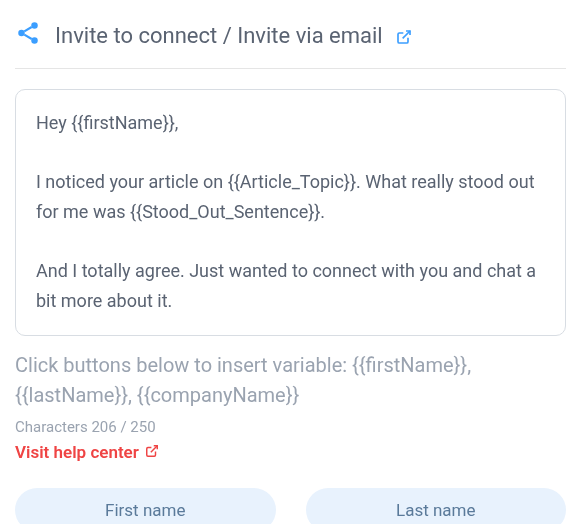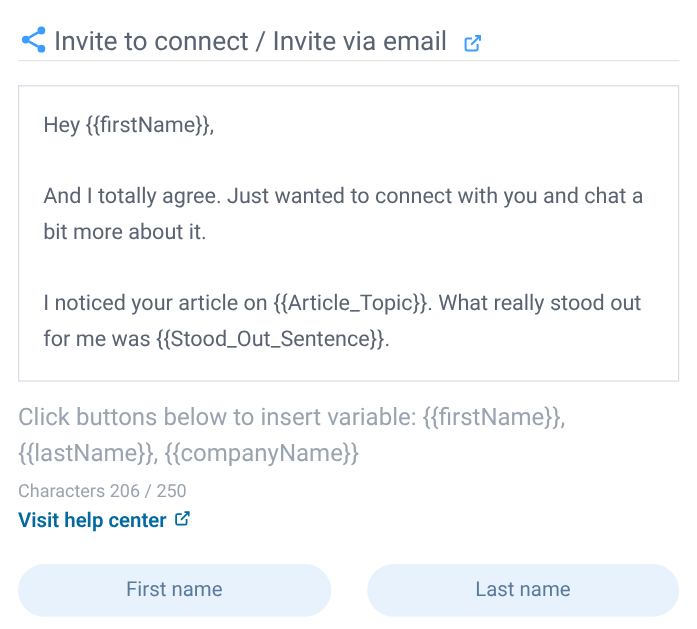--- a/index.html
+++ b/index.html
@@ -9,21 +9,22 @@
     }
     body {
       font-family: -apple-system, BlinkMacSystemFont, 'Segoe UI', Roboto, 'Helvetica Neue', Arial, sans-serif;
       background: #fff;
       width: 581px;
       padding: 20px 15px;
     }
     .header {
       display: flex;
       align-items: center;
-      gap: 4px;
+      gap: 14px;
+      padding-bottom: 18px;
       border-bottom: 1px solid #e5e5e5;
       margin-bottom: 20px;
     }
     .share-icon {
       color: #3b9eff;
       flex-shrink: 0;
     }
     .header-title {
       font-size: 22px;
       color: #5a6372;
@@ -32,21 +33,21 @@
     }
     .external-icon {
       color: #3b9eff;
       margin-left: 8px;
       display: inline-flex;
       align-items: center;
       vertical-align: middle;
     }
     .message-box {
       border: 1px solid #d8dde3;
-      border-radius: 0;
+      border-radius: 10px;
       padding: 18px 20px;
       font-size: 18px;
       line-height: 1.7;
       color: #5a6372;
       margin-bottom: 14px;
       min-height: 200px;
     }
     .message-box p {
       margin-bottom: 28px;
     }
@@ -59,21 +60,21 @@
       line-height: 1.5;
       margin-bottom: 8px;
     }
     .char-count {
       font-size: 15px;
       color: #9aa3b0;
       margin-bottom: 6px;
     }
     .help-link {
       font-size: 17px;
-      color: #0369a1;
+      color: #ef4444;
       font-weight: 600;
       text-decoration: none;
       display: inline-flex;
       align-items: flex-start;
       gap: 6px;
       margin-bottom: 26px;
     }
     .button-row {
       display: flex;
       gap: 30px;
@@ -112,22 +113,22 @@
         <path d="M18 13v6a2 2 0 0 1-2 2H5a2 2 0 0 1-2-2V8a2 2 0 0 1 2-2h6"></path>
         <polyline points="15 3 21 3 21 9"></polyline>
         <line x1="10" y1="14" x2="21" y2="3"></line>
       </svg>
     </span>
   </span>
 </div>
 
 <div class="message-box">
   <p>Hey  {{firstName}},</p>
+  <p>I noticed your article on {{Article_Topic}}. What really stood out for me was {{Stood_Out_Sentence}}.</p>
   <p>And I totally agree. Just wanted to connect with you and chat a bit more about it.</p>
-  <p>I noticed your article on {{Article_Topic}}. What really stood out for me was {{Stood_Out_Sentence}}.</p>
 </div>
 
 <div class="hint-text">Click buttons below to insert variable: {{firstName}}, {{lastName}}, {{companyName}}</div>
 
 <div class="char-count">Characters 206 / 250</div>
 
 <a class="help-link" href="#">
   <span>Visit help center</span>
   <span>
     <svg width="14" height="14" viewBox="0 0 24 24" fill="none" stroke="currentColor" stroke-width="2.5">

